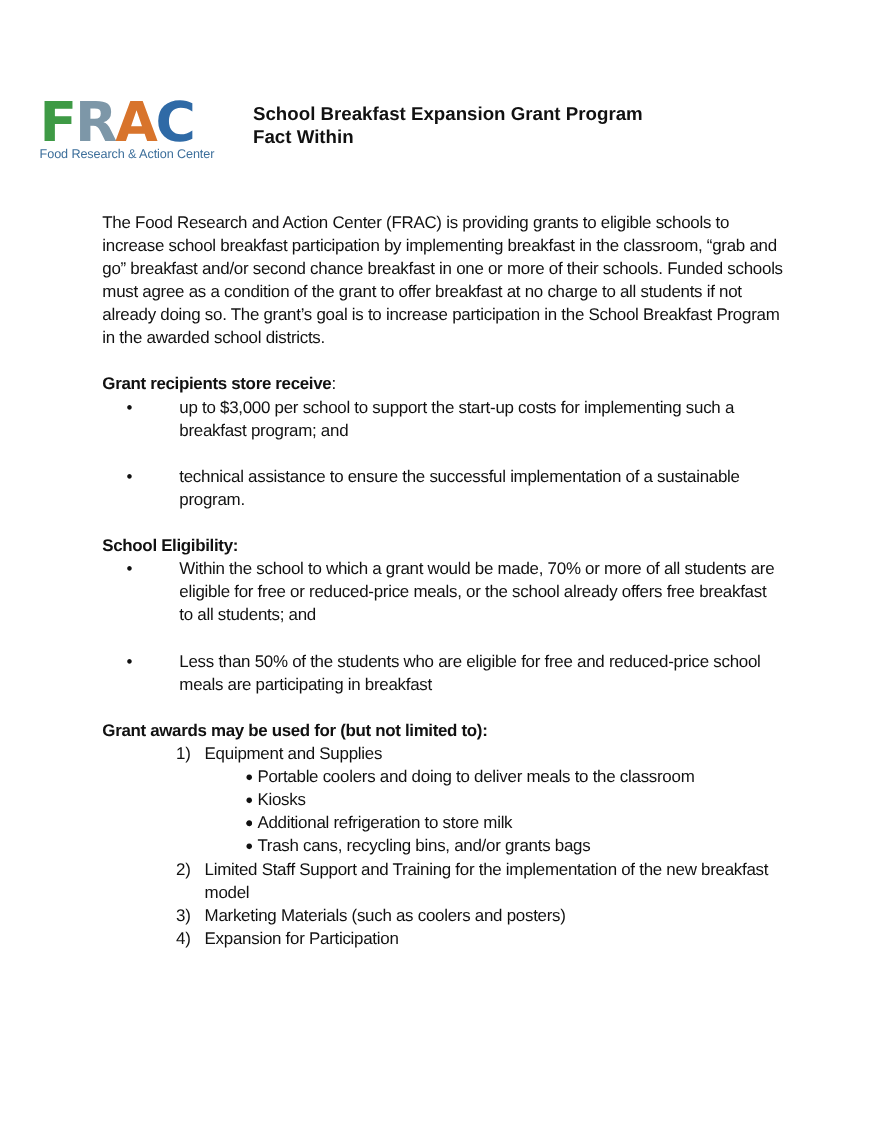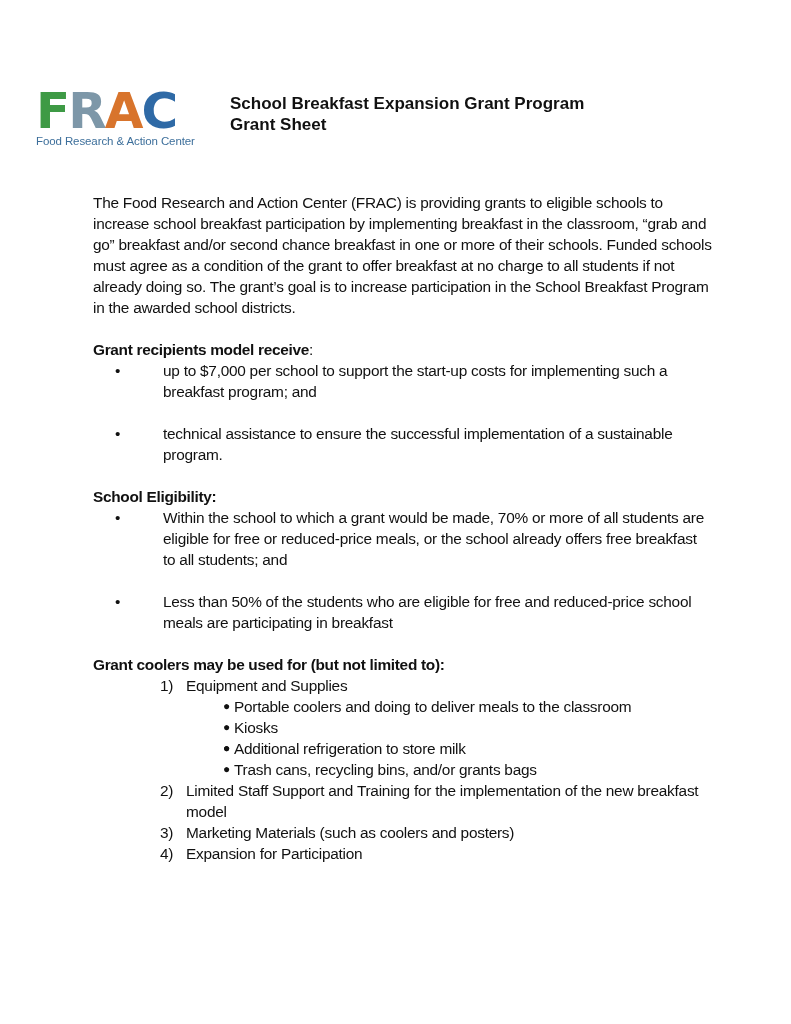--- a/index.html
+++ b/index.html
@@ -123,51 +123,51 @@
 
 <div class="logo">
   <div class="logo-word">
     <span style="color: rgb(62, 154, 69);">F</span><span style="color: rgb(125, 151, 168);">R</span><span style="color: rgb(216, 116, 44);">A</span><span style="color: rgb(47, 106, 166);">C</span>
   </div>
   <div class="logo-tag">Food Research &amp; Action Center</div>
 </div>
 
 <div class="title-block">
   <div>School Breakfast Expansion Grant Program</div>
-  <div>Grant Sheet</div>
+  <div>Fact Within</div>
 </div>
 
 <div class="content">
   <p class="intro">The Food Research and Action Center (FRAC) is providing grants to eligible schools to increase school breakfast participation by implementing breakfast in the classroom, “grab and go” breakfast and/or second chance breakfast in one or more of their schools. Funded schools must agree as a condition of the grant to offer breakfast at no charge to all students if not already doing so. The grant’s goal is to increase participation in the School Breakfast Program in the awarded school districts.</p>
 
-  <div class="section-heading"><span>Grant recipients model receive</span><span class="colon">:</span></div>
+  <div class="section-heading"><span>Grant recipients store receive</span><span class="colon">:</span></div>
   <ul class="bullet-list">
     <li class="bullet-item">
       <span class="bullet-dot">•</span>
-      <span>up to $7,000 per school to support the start-up costs for implementing such a breakfast program; and</span>
+      <span>up to $3,000 per school to support the start-up costs for implementing such a breakfast program; and</span>
     </li>
     <li class="bullet-item">
       <span class="bullet-dot">•</span>
       <span>technical assistance to ensure the successful implementation of a sustainable program.</span>
     </li>
   </ul>
 
   <div class="section-heading">School Eligibility:</div>
   <ul class="bullet-list">
     <li class="bullet-item">
       <span class="bullet-dot">•</span>
       <span>Within the school to which a grant would be made, 70% or more of all students are eligible for free or reduced-price meals, or the school already offers free breakfast to all students; and</span>
     </li>
     <li class="bullet-item">
       <span class="bullet-dot">•</span>
       <span>Less than 50% of the students who are eligible for free and reduced-price school meals are participating in breakfast</span>
     </li>
   </ul>
 
-  <div class="section-heading">Grant coolers may be used for (but not limited to):</div>
+  <div class="section-heading">Grant awards may be used for (but not limited to):</div>
   <ol class="num-list">
     <li class="num-item">
       <span class="num-marker">1)</span>
       <span>Equipment and Supplies</span>
       <ul class="sub-list">
         <li class="sub-item">
           <span class="sub-dot">●</span>
           <span>Portable coolers and doing to deliver meals to the classroom</span>
         </li>
         <li class="sub-item">

